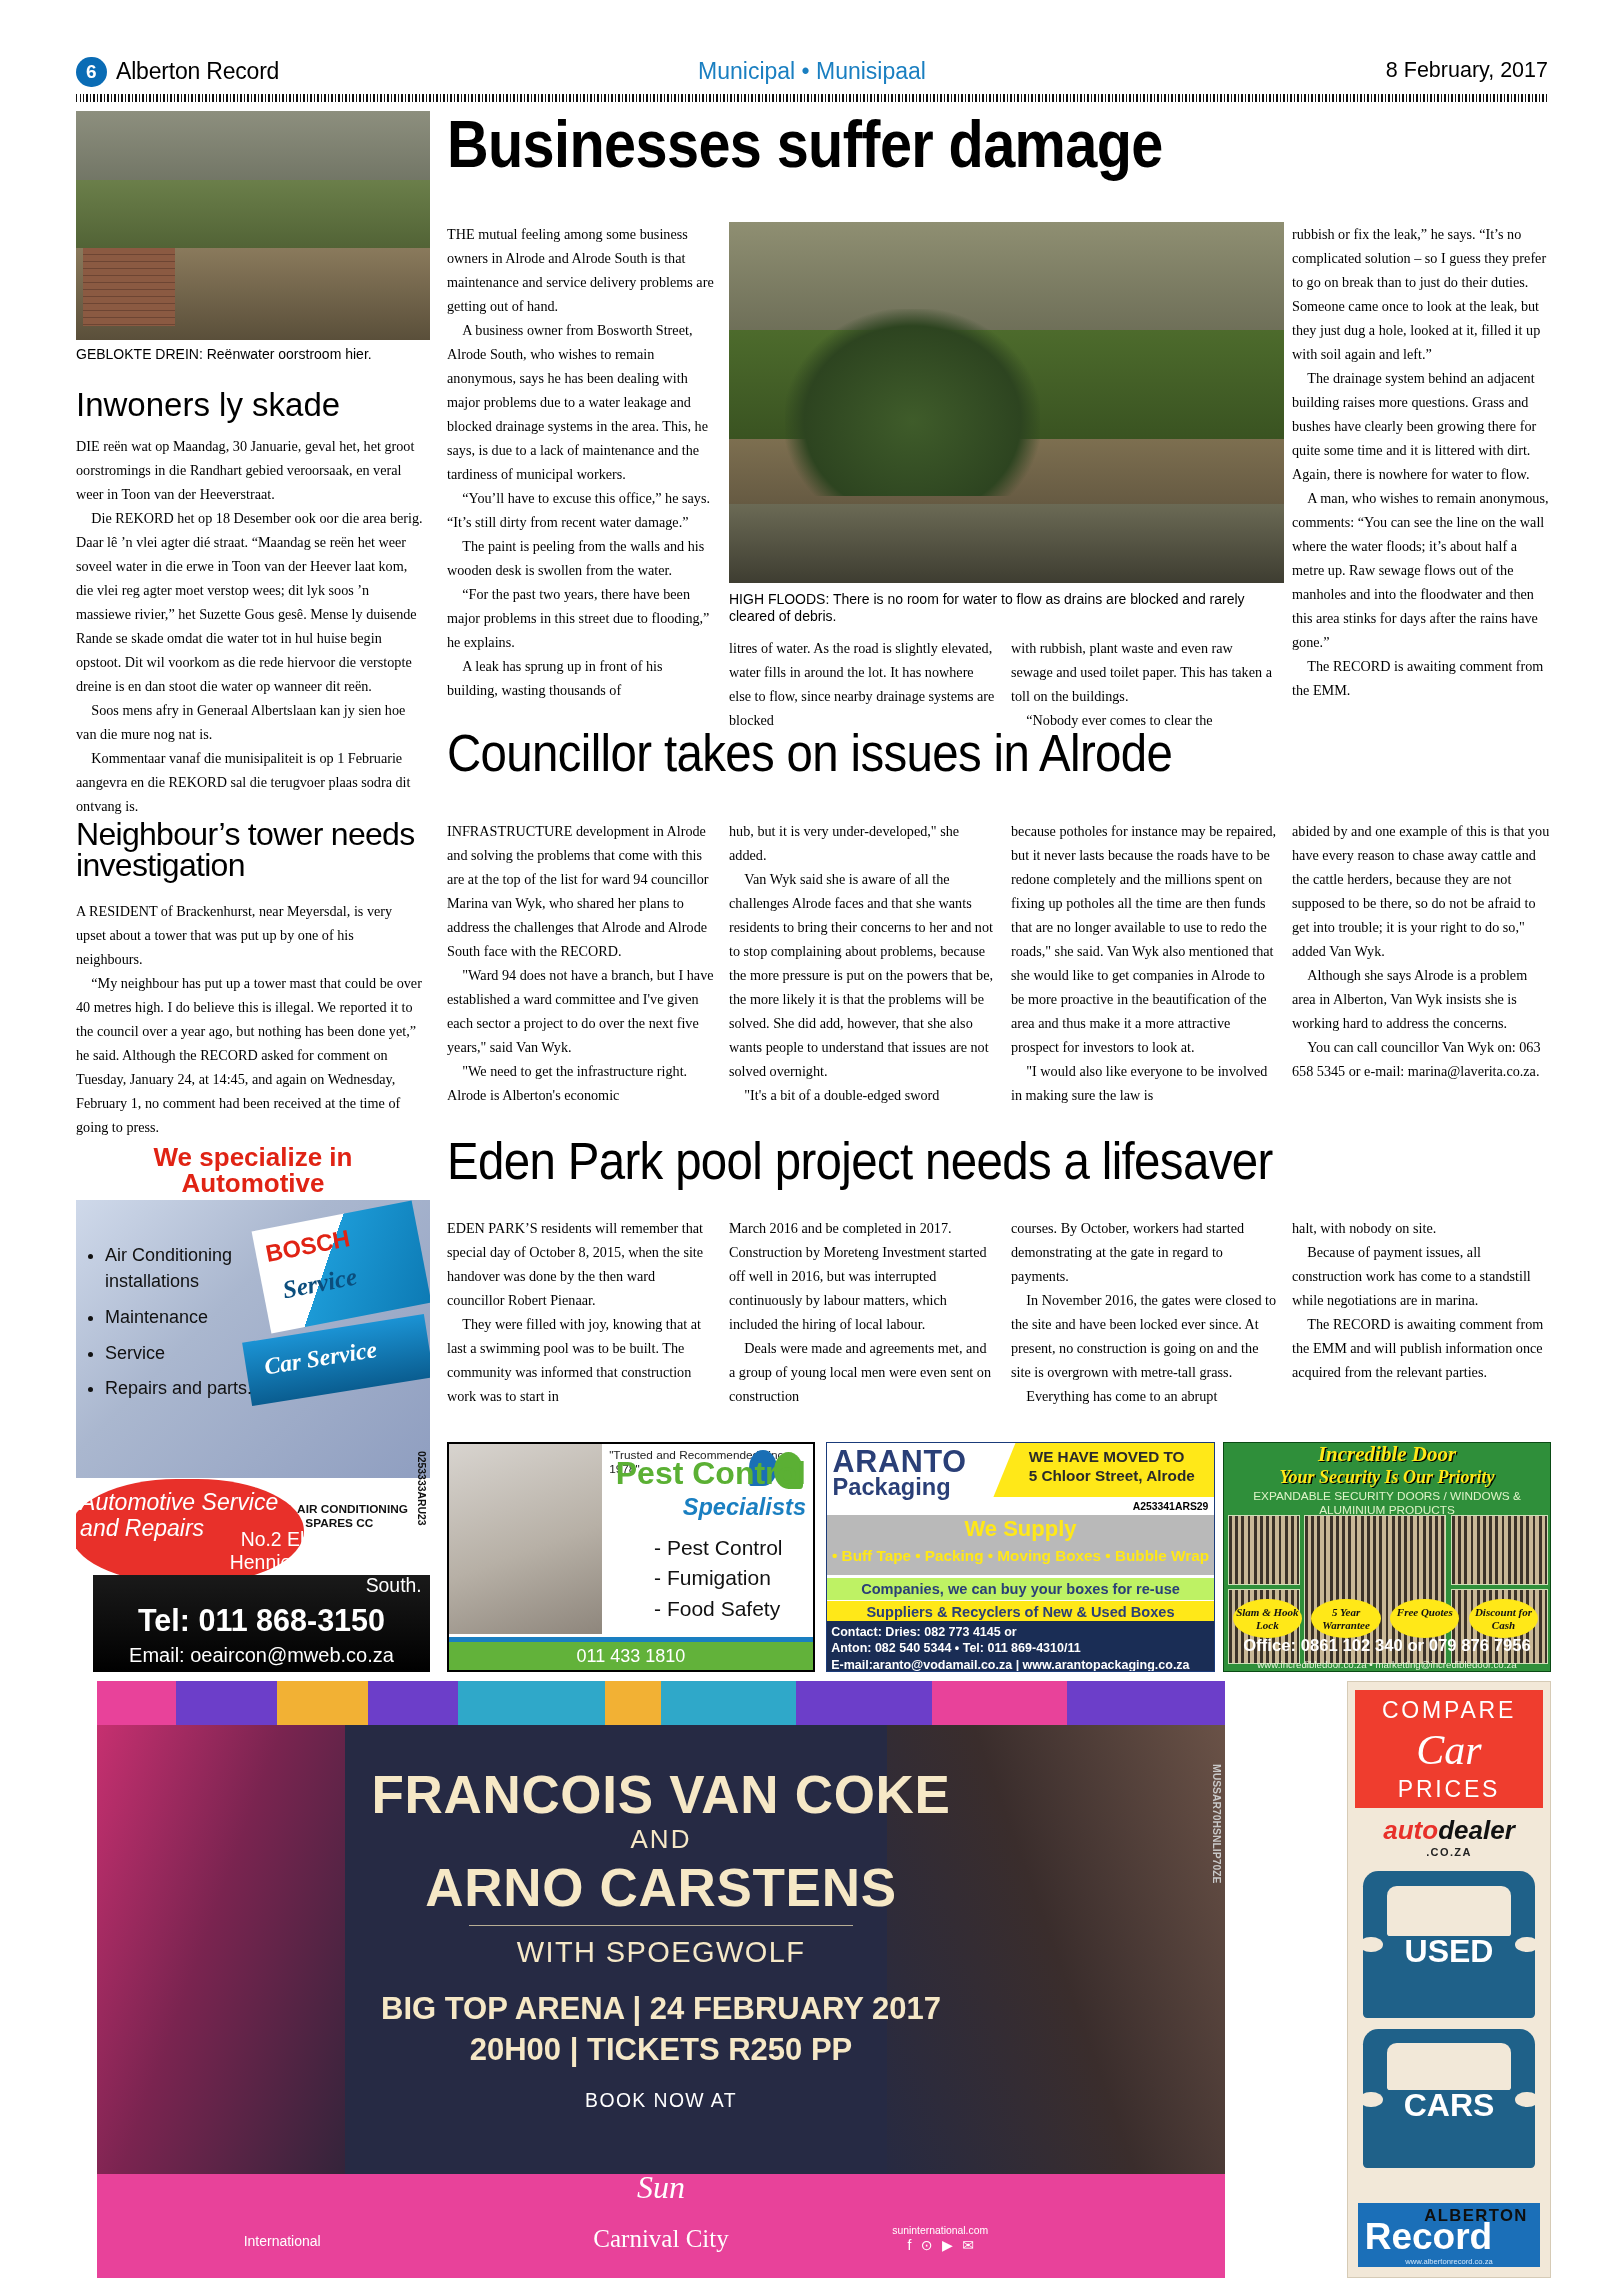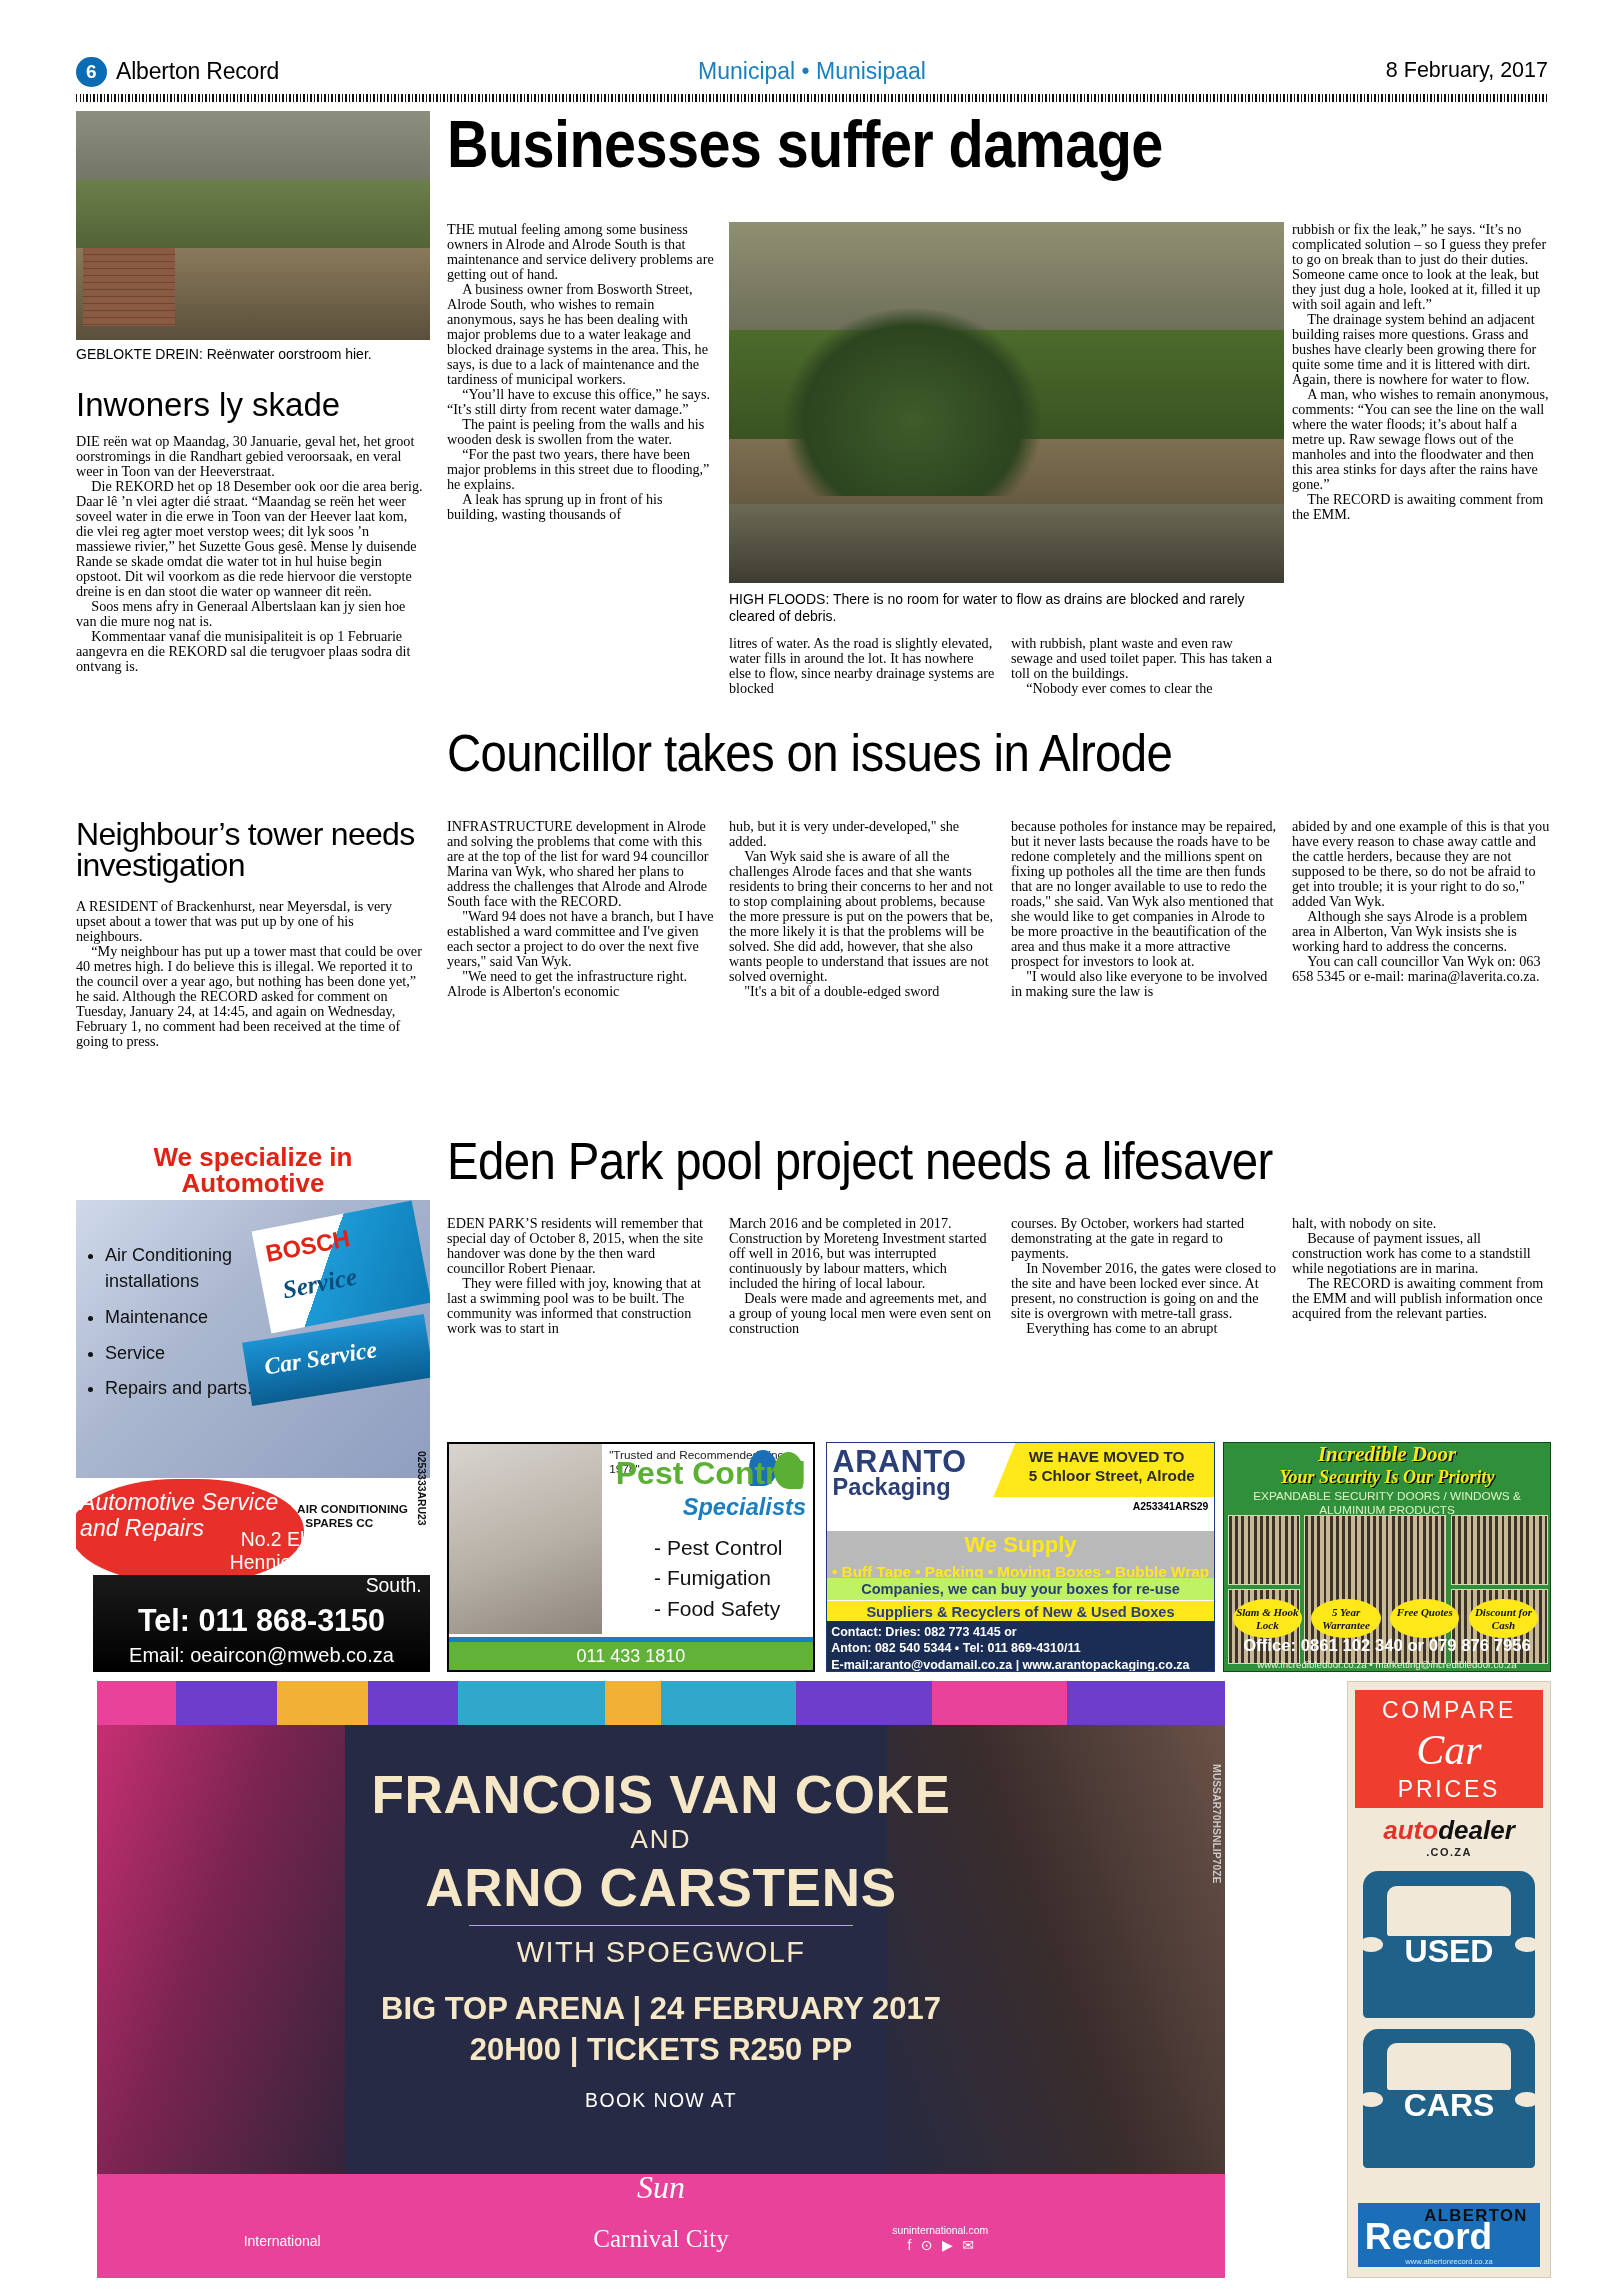--- a/index.html
+++ b/index.html
@@ -30,21 +30,21 @@
     position:absolute;right:0;top:4.2px;font-family:"Liberation Sans",sans-serif;
     font-size:21.5px;color:#000;
   }
   .rule-hatch{
     position:absolute;left:76px;top:94px;width:1472px;height:8.3px;
     background:repeating-linear-gradient(to right,#111 0 1.4px,#fff 1.4px 3.5px);
   }
 
   
   .body-text{
-    font-family:"Liberation Serif",serif;font-size:14.2px;line-height:15px;
+    font-family:"Liberation Serif",serif;font-size:14.2px;line-height:24px;
     color:#000;text-align:left;
   }
   .body-text p{margin:0;}
   .body-text p+p{text-indent:15.3px;}
   .caption{
     font-family:"Liberation Sans",sans-serif;font-size:14px;line-height:17.4px;color:#000;
   }
   .kicker-head{
     font-family:"Liberation Sans",sans-serif;font-weight:bold;
     color:#000;line-height:0.96;letter-spacing:-0.7px;
@@ -135,21 +135,21 @@
   .ar-name{position:absolute;left:5.6px;top:1.4px;font-family:"Liberation Sans",sans-serif;
     font-weight:bold;color:#2a3f77;font-size:30.5px;letter-spacing:0.7px;}
   .ar-name2{position:absolute;left:5.6px;top:30.5px;font-family:"Liberation Sans",sans-serif;
     font-weight:bold;color:#2a3f77;font-size:23.6px;}
   .ar-yellow{position:absolute;right:0;top:0;width:57%;height:54px;background:#ffe818;
     clip-path:polygon(10% 0,100% 0,100% 100%,0 100%);}
   .ar-yellow b{position:absolute;left:16%;top:4.2px;color:#2a2a2a;
     font-family:"Liberation Sans",sans-serif;font-size:15.3px;line-height:1.25;}
   .ar-code{position:absolute;right:5.6px;top:58px;font-family:"Liberation Sans",sans-serif;
     font-weight:bold;font-size:10.4px;color:#000;}
-  .ar-gray{position:absolute;left:0;right:0;top:72px;height:60px;background:#b9b9b9;margin-top:16px;}
+  .ar-gray{position:absolute;left:0;right:0;top:72px;height:60px;background:#b9b9b9;}
   .ar-gray .s1{position:absolute;left:0;right:0;top:1.4px;text-align:center;color:#ffe818;
     font-family:"Liberation Sans",sans-serif;font-weight:bold;font-size:22px;}
   .ar-gray .s2{position:absolute;left:0;right:0;top:32px;text-align:center;color:#ffe818;
     font-family:"Liberation Sans",sans-serif;font-weight:bold;font-size:15.3px;}
   .ar-y1{position:absolute;left:0;right:0;top:135px;height:22px;background:#bef264;}
   .ar-y2{position:absolute;left:0;right:0;top:158px;height:22px;background:#ffe818;}
   .ar-y1 span,.ar-y2 span{display:block;text-align:center;color:#2a3f77;
     font-family:"Liberation Sans",sans-serif;font-weight:bold;font-size:14.6px;line-height:22px;}
   .ar-ta{position:absolute;left:4.2px;top:183px;color:#2a3f77;
     font-family:"Liberation Sans",sans-serif;font-weight:bold;font-size:13px;}

